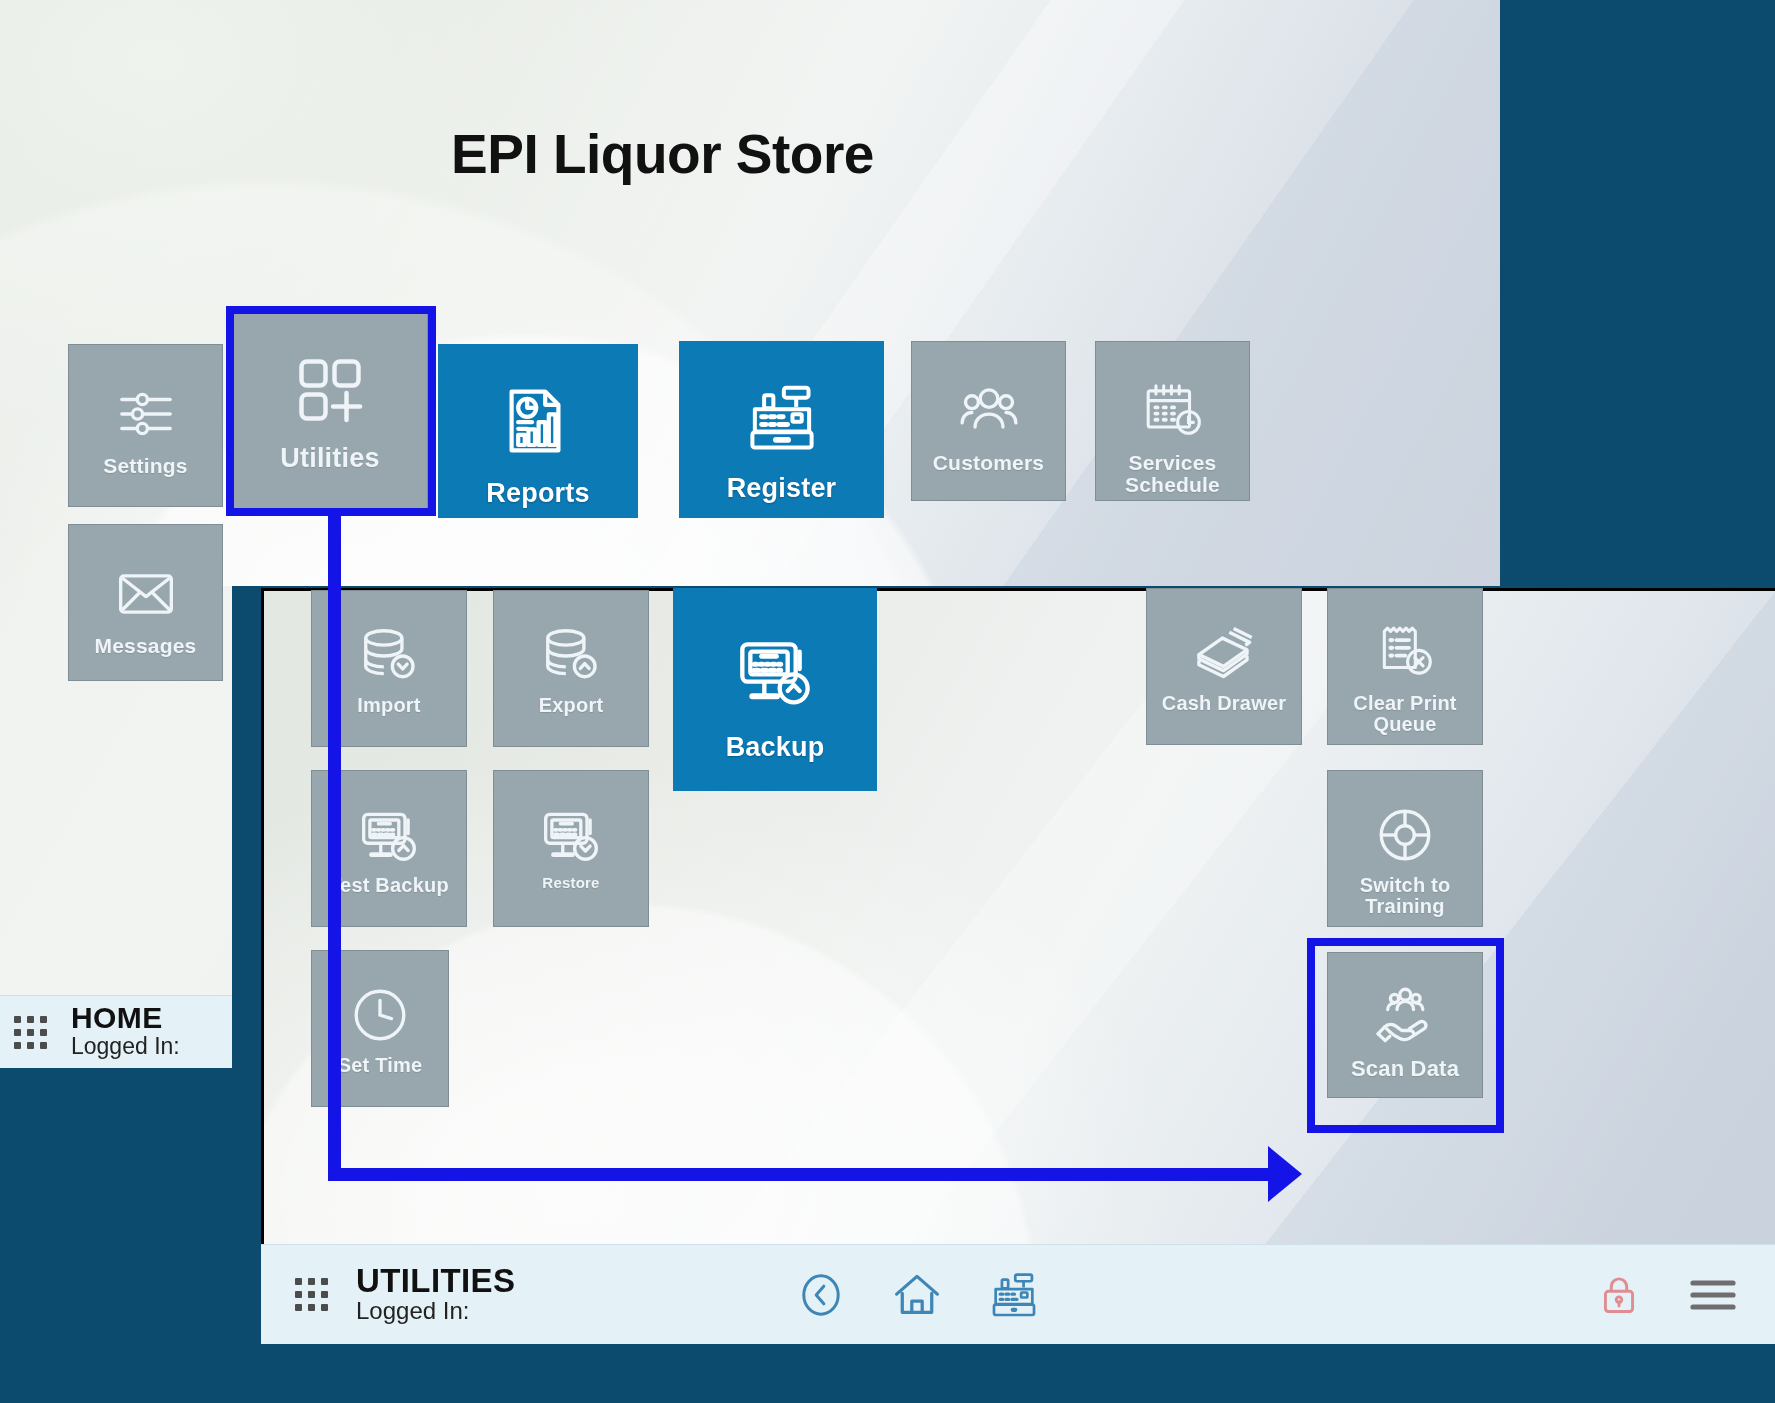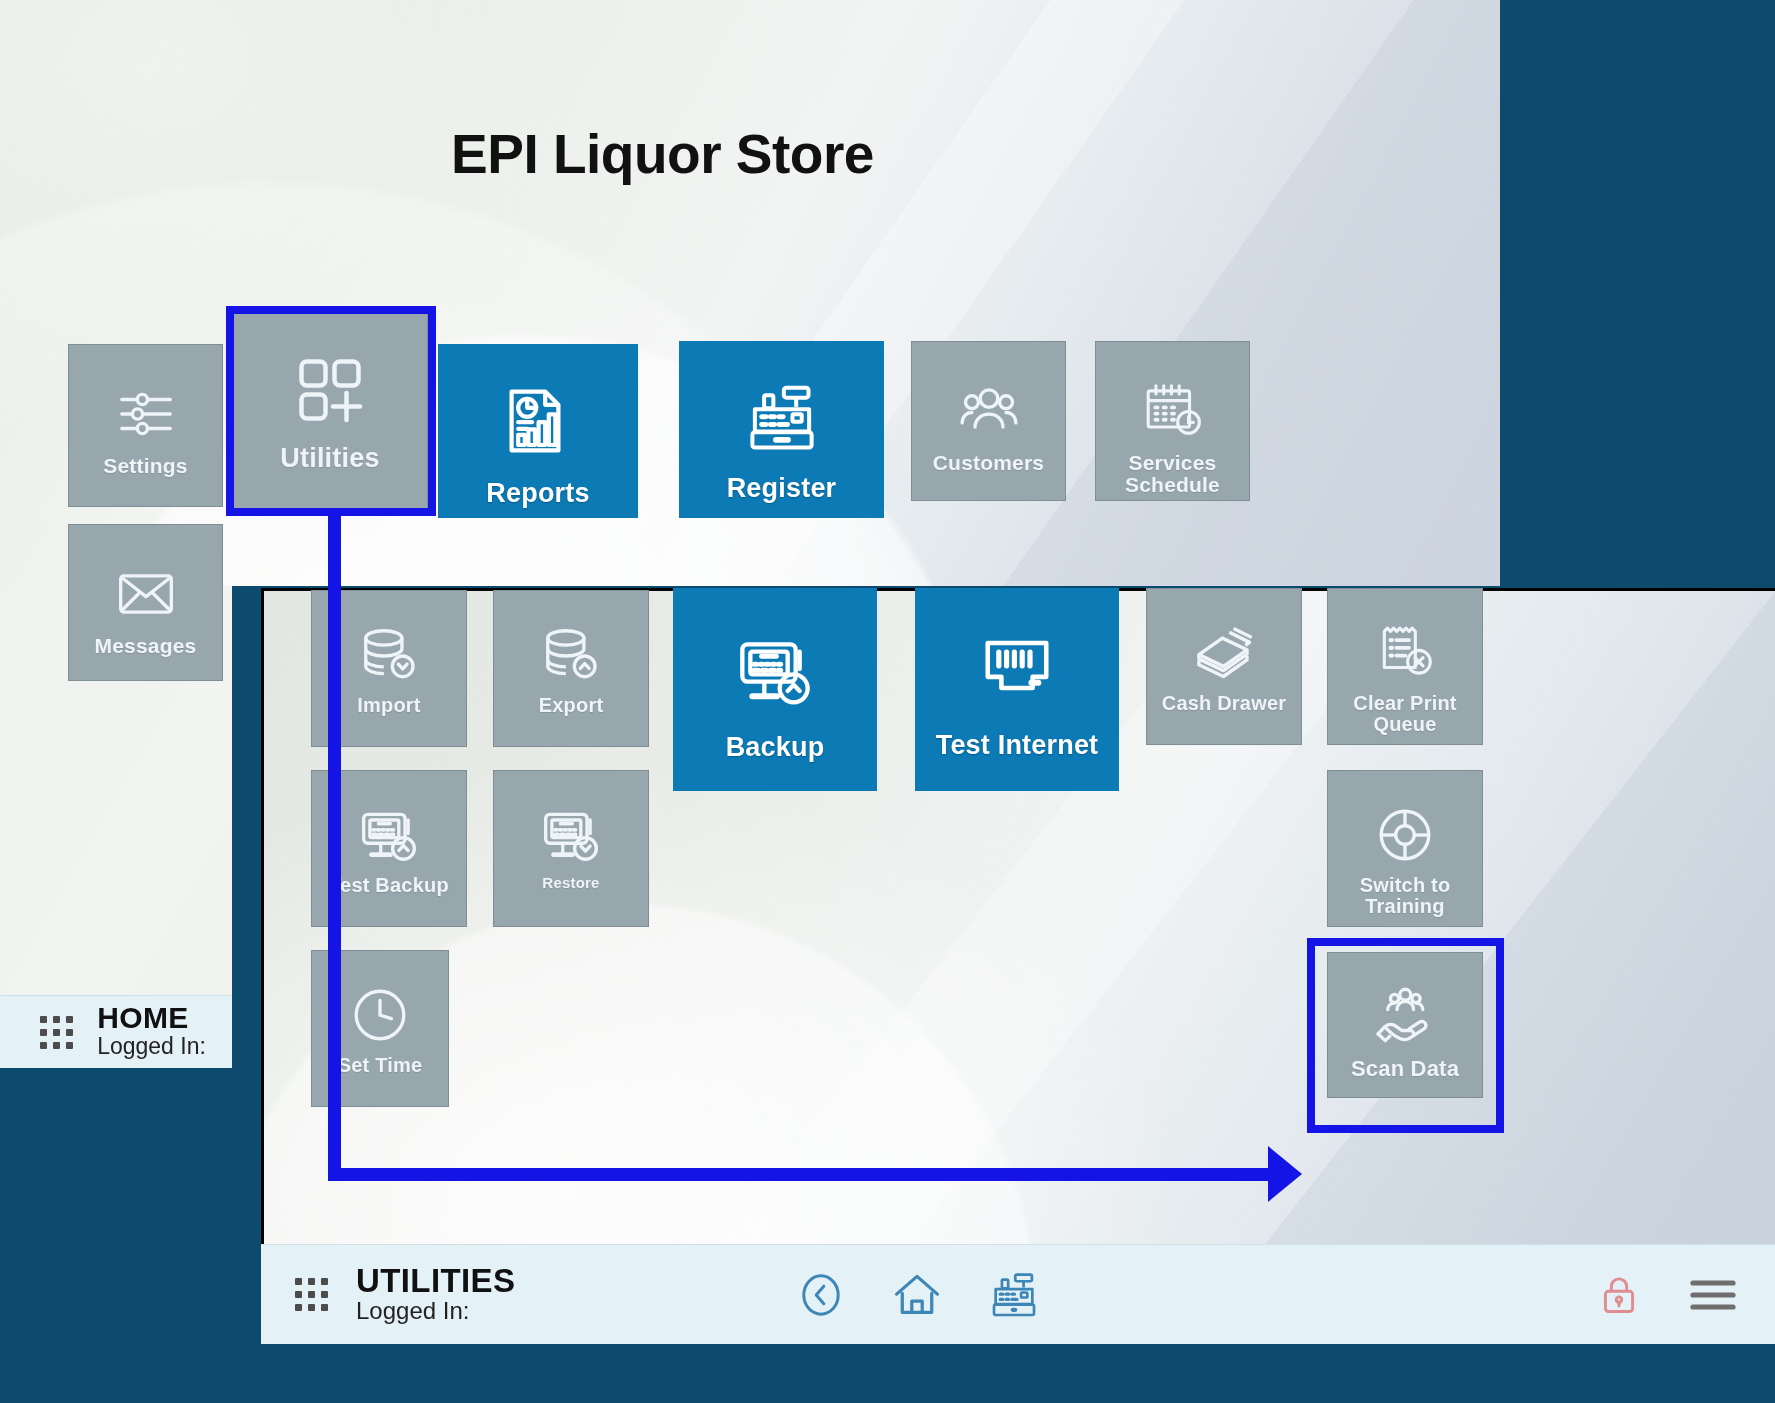--- a/index.html
+++ b/index.html
@@ -93,21 +93,20 @@
     background:
       linear-gradient(128deg, transparent 0 46%, rgba(255,255,255,.28) 46% 55%, transparent 55%),
       linear-gradient(128deg, transparent 0 72%, rgba(185,197,213,.30) 72% 100%),
       radial-gradient(circle 700px at 24% 96%, rgba(255,255,255,.45) 0 58%, transparent 59%);
   }
 
   
   .statusbar{
     position:absolute; background:#e4f1f7; display:flex; align-items:center;
     border-top:1px solid #cfe0e9;
-    justify-content:center;
   }
   .sb-home{ left:0; top:995px; width:232px; height:73px; }
   .sb-util{ left:261px; top:1244px; width:1514px; height:100px; }
   .grid-dots{ display:grid; grid-template-columns:repeat(3,7px); grid-gap:6px; }
   .grid-dots i{ width:7px; height:7px; background:#4c4c4c; display:block; border-radius:1px; }
   .sb-title{ font-size:30px; font-weight:bold; color:#111; letter-spacing:.4px; line-height:1; }
   .sb-sub{ font-size:23px; color:#222; line-height:1.2; }
   .sb-icons{ display:flex; align-items:center; }
   .sb-ic{ cursor:pointer; }
 
@@ -324,36 +323,20 @@
           <line x1="10.6" y1="11.8" x2="11.8" y2="11.8"></line>
             <line x1="13" y1="11.8" x2="13.7" y2="11.8"></line>
         </g>
         <circle cx="17.6" cy="17.2" r="4.2" fill="none"></circle>
         <path d="M15.8 18 17.6 16.1 19.4 18" stroke-linecap="round"></path>
       </svg>
     </span>
     <span class="lbl" style="margin-top:12px;">Backup</span>
   </div>
 
-  <div class="tile t-util big blue" style="left:915px; top:588px; width:204px; height:203px;">
-    <span class="ico">
-      <svg width="78" height="78" viewBox="0 0 24 24" fill="none" stroke="#ffffff" stroke-width="1.4" stroke-linejoin="round">
-        <path d="M3 3.4h18v10.4h-4.2v3.4H7.2v-3.4H3z"></path>
-        <g stroke-width="1.6" stroke-linecap="round">
-          <line x1="6.4" y1="6.2" x2="6.4" y2="10.4"></line>
-          <line x1="8.8" y1="6.2" x2="8.8" y2="10.4"></line>
-          <line x1="11.2" y1="6.2" x2="11.2" y2="10.4"></line>
-          <line x1="13.6" y1="6.2" x2="13.6" y2="10.4"></line>
-          <line x1="16" y1="6.2" x2="16" y2="10.4"></line>
-        </g>
-        <line x1="16.4" y1="15.6" x2="18.6" y2="15.6" stroke-width="1.8" stroke-linecap="round"></line>
-      </svg>
-    </span>
-    <span class="lbl" style="margin-top:10px;">Test Internet</span>
-  </div>
 
   <div class="tile t-util" style="left:1146px; top:588px; width:156px; height:157px;">
     <span class="ico">
       <svg width="64" height="64" viewBox="0 0 24 24" fill="none" stroke="#eef4f7" stroke-width="1.3" stroke-linejoin="round">
         <path d="M2.6 12.6 11.4 6.4l9.2 4.4-8.8 6.2z"></path>
         <path d="M2.6 12.6v1.6l9.2 4.4 8.8-6.2v-1.6"></path>
         <path d="M2.6 14.8v1.6l9.2 4.4 8.8-6.2v-1.6"></path>
         <path d="M14 4.2 21.6 8l-1.6 1.1"></path>
         <path d="M15.6 2.8 22.4 6.2"></path>
       </svg>

